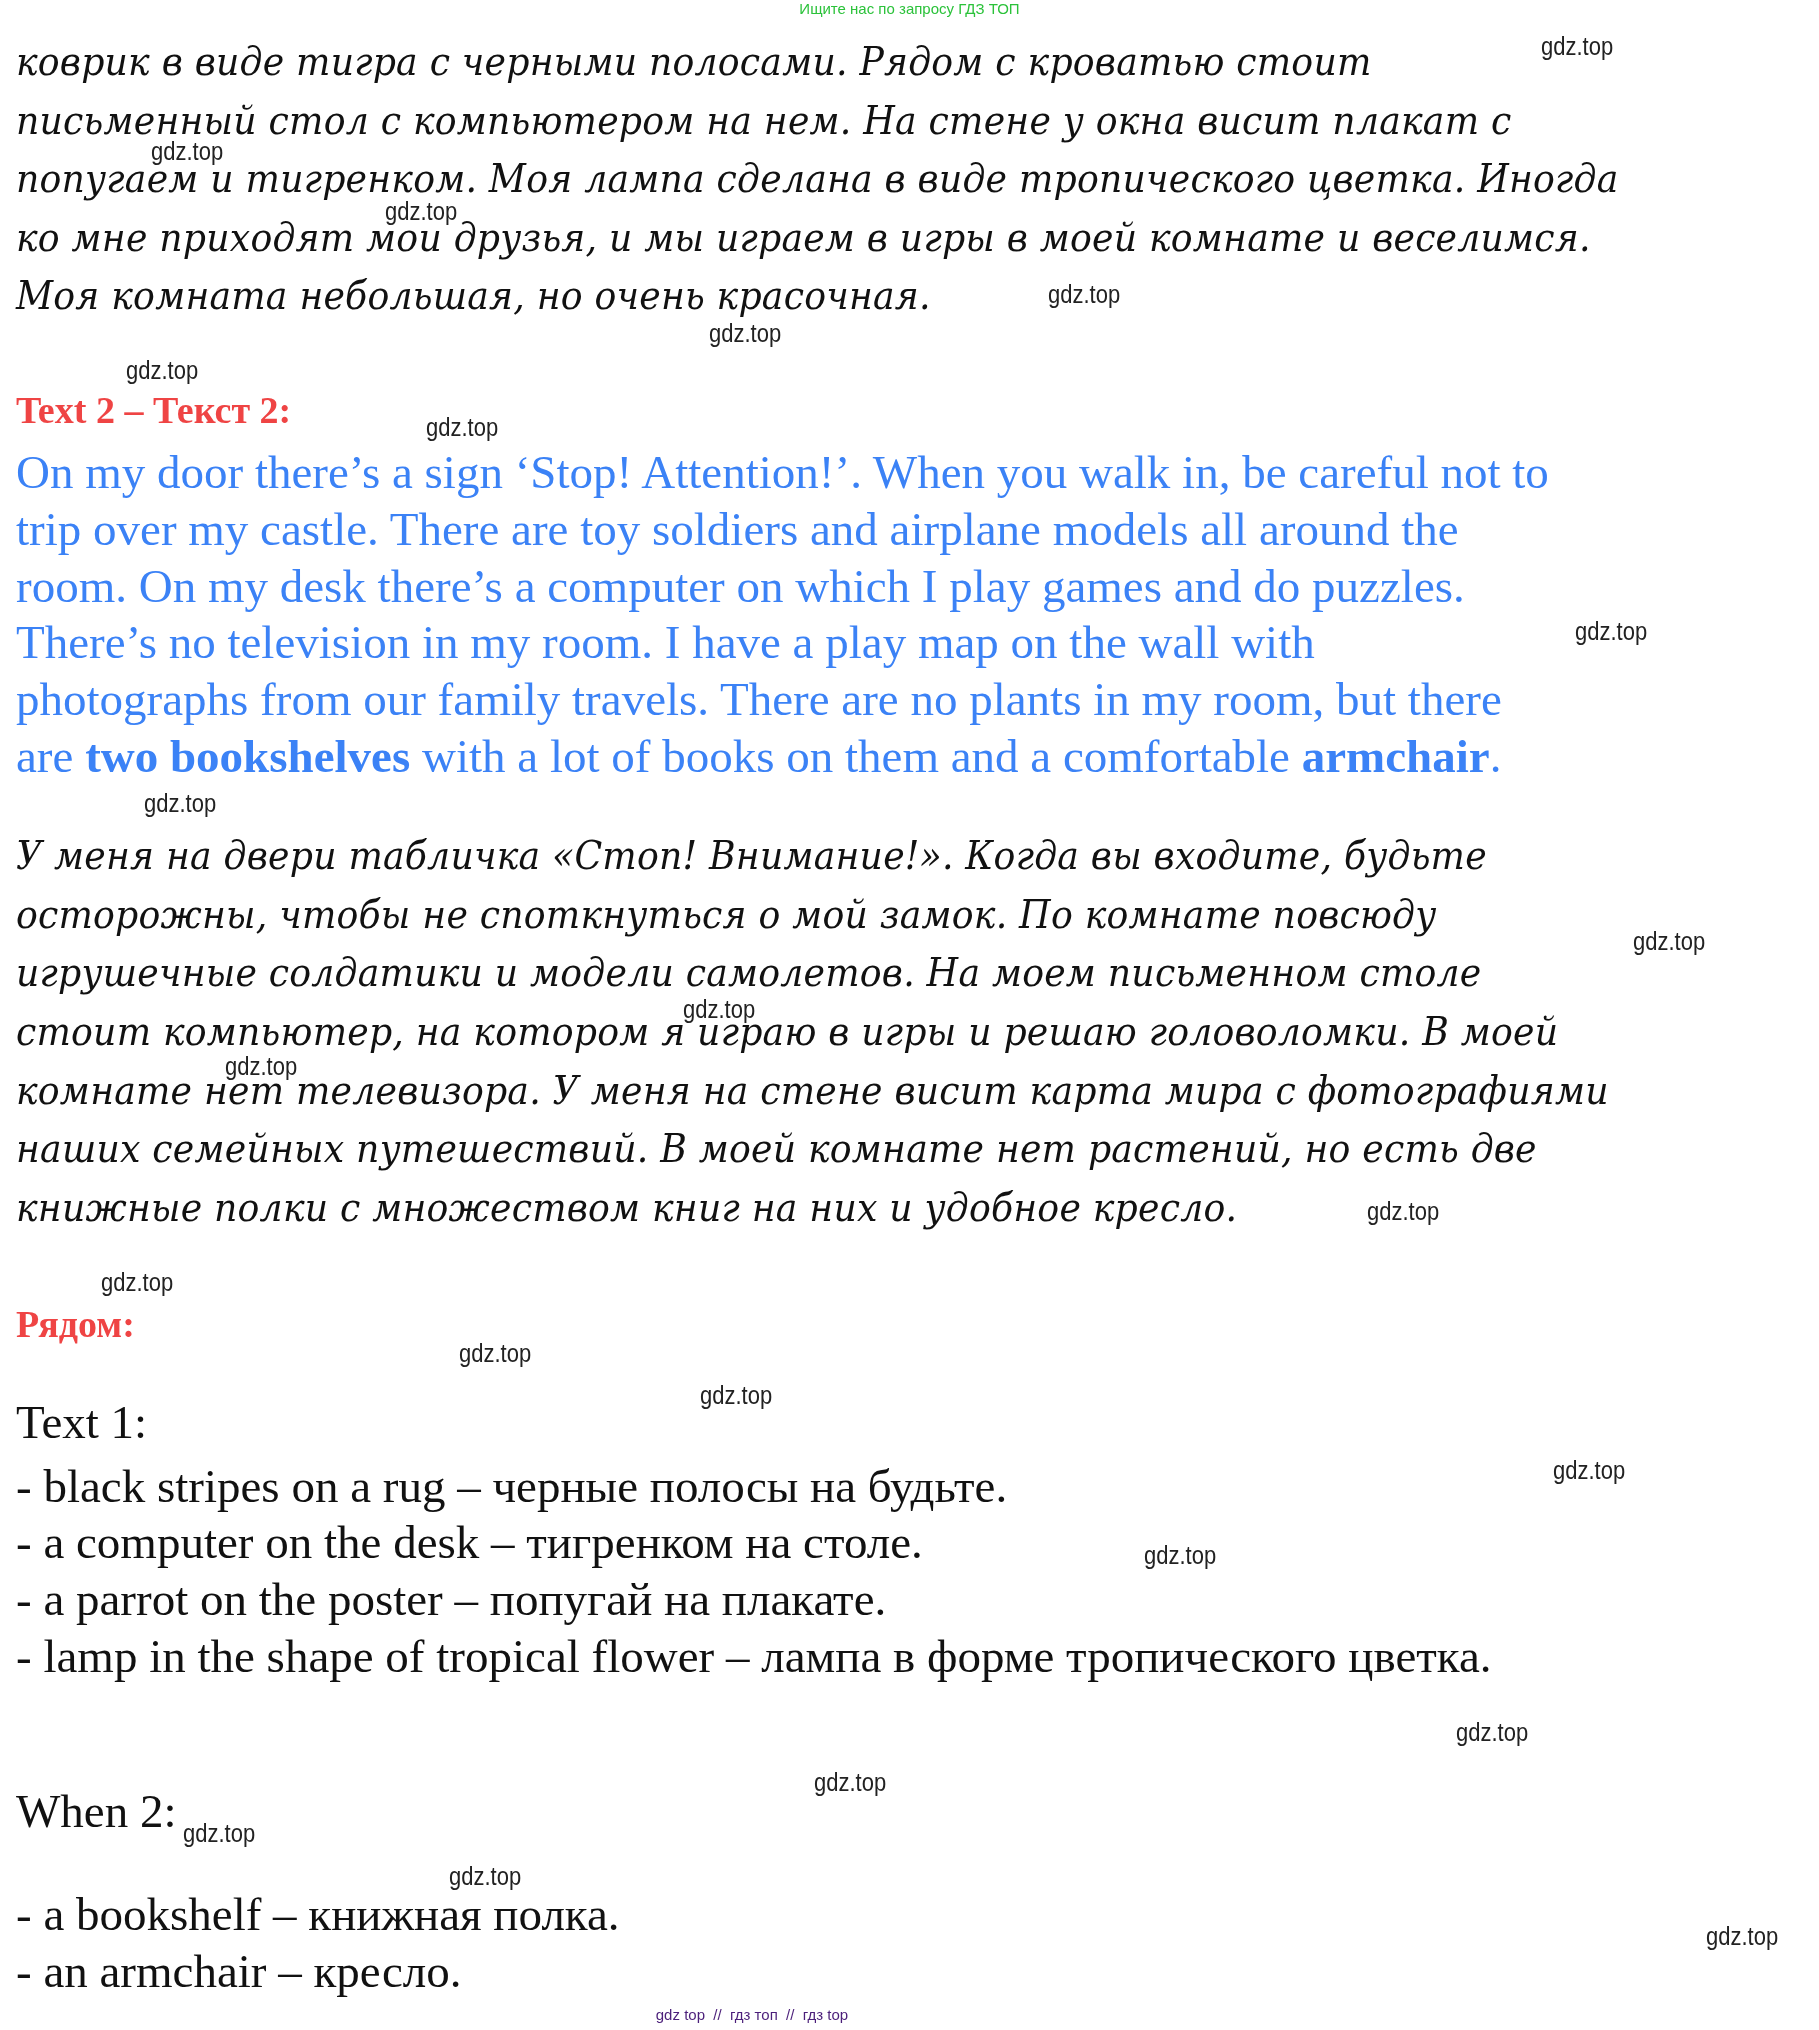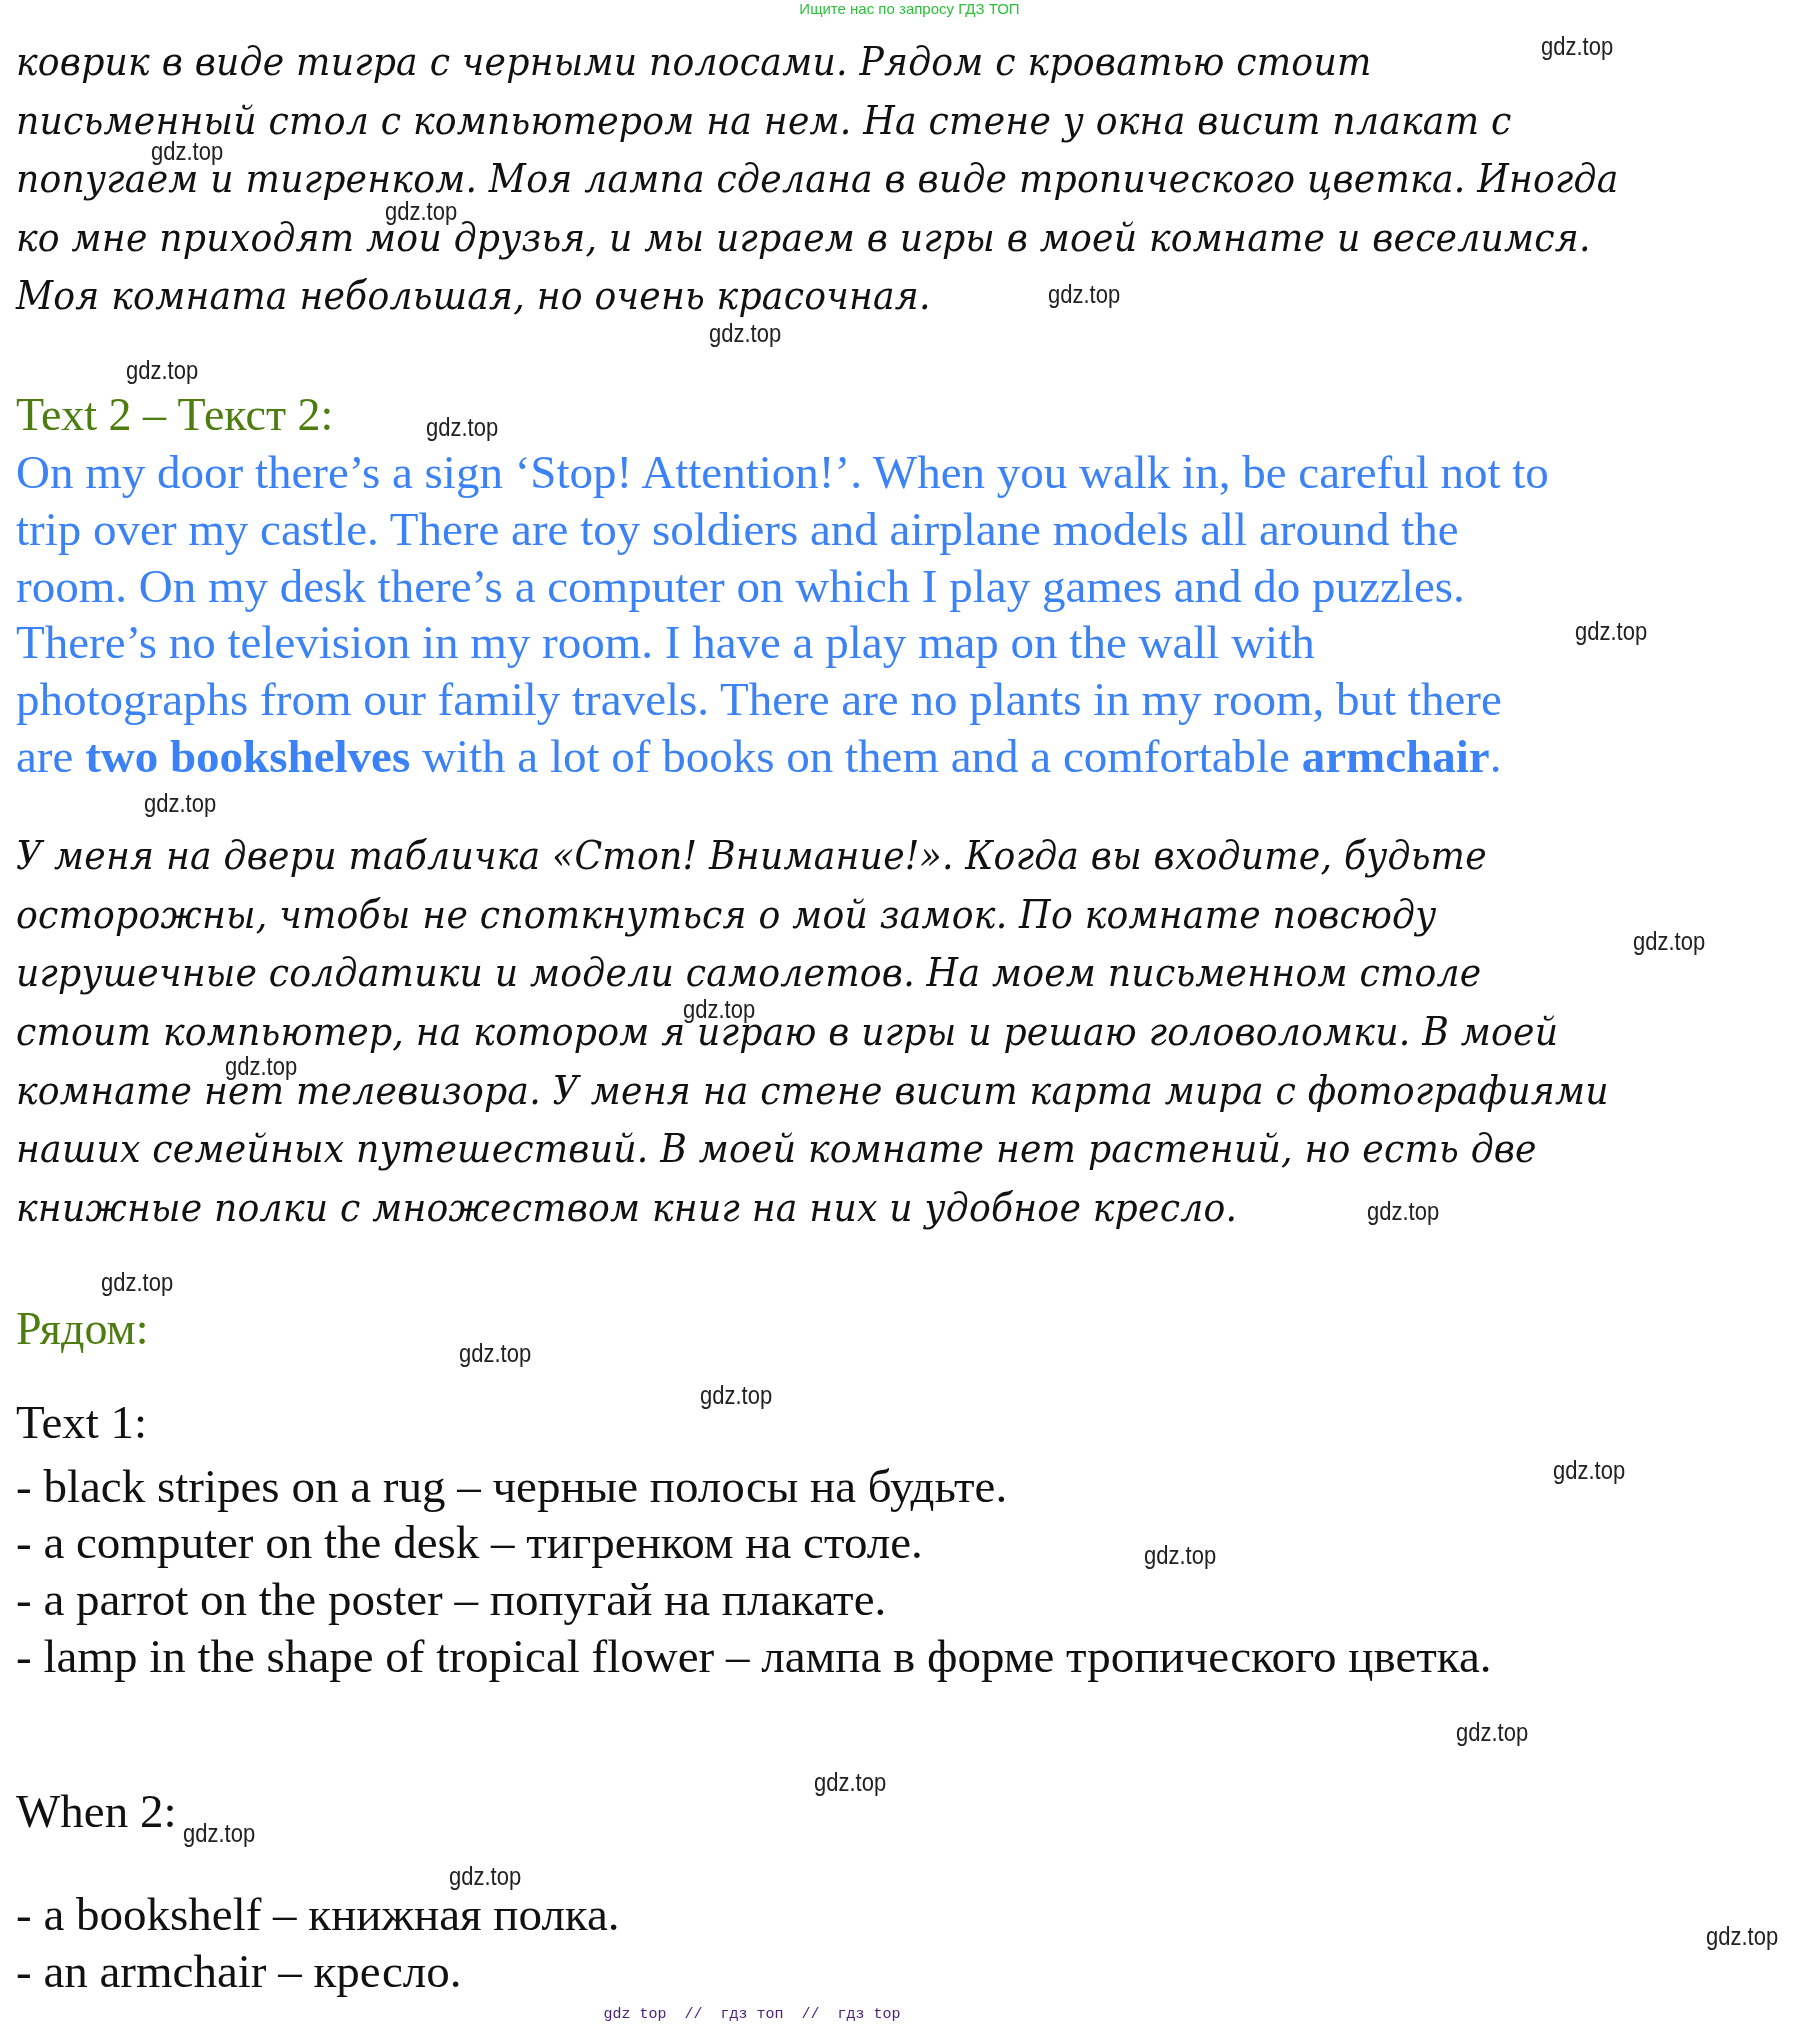--- a/index.html
+++ b/index.html
@@ -1,25 +1,25 @@
 <!DOCTYPE html>
 <html style="font-size:14px"><head>
 <meta charset="utf-8">
 <style>
   html, body { margin:0; padding:0; background:#ffffff; }
   body { width:1819px; height:2030px; position:relative; overflow:hidden; }
   .abs { position:absolute; white-space:nowrap; }
   .banner { font-family:"Liberation Sans", sans-serif; font-size:15px; color:#2bc23a; left:0; width:1819px; text-align:center; top:0px; }
   .ru { font-family:"DejaVu Serif", serif; font-style:italic; font-size:39px; color:#111; left:16px; transform:scaleX(0.93); transform-origin:left center; letter-spacing:0.2px; }
-  .heading { font-family:"Liberation Serif", serif; font-weight:normal; font-size:46px; color:#4d7c0f; left:16px; }
+  .heading { font-family:"Liberation Serif", serif; font-weight:bold; font-size:38px; color:#ef4444; left:16px; }
   .en { font-family:"Liberation Serif", serif; font-size:47px; color:#3b82f6; left:16px; }
   .en b { font-weight:bold; }
   .ans { font-family:"Liberation Serif", serif; font-size:47px; color:#111; left:16px; }
   .wm { font-family:"Liberation Sans", sans-serif; font-size:25px; color:#222; transform:scaleX(0.88); transform-origin:left center; }
-  .footer { font-family:Liberation Mono, monospace; font-size:15px; color:#4b1f7a; left:0; width:1504px; text-align:center; top:2006px; }
+  .footer { font-family:Liberation Sans, sans-serif; font-size:15px; color:#4b1f7a; left:0; width:1504px; text-align:center; top:2006px; }
 </style>
 </head>
 <body>
 
 <div class="abs banner">Ищите нас по запросу ГДЗ ТОП</div>
 
 <div class="abs ru" style="top:39px">коврик в виде тигра с черными полосами. Рядом с кроватью стоит</div>
 <div class="abs ru" style="top:98px">письменный стол с компьютером на нем. На стене у окна висит плакат с</div>
 <div class="abs ru" style="top:156px">попугаем и тигренком. Моя лампа сделана в виде тропического цветка. Иногда</div>
 <div class="abs ru" style="top:215px">ко мне приходят мои друзья, и мы играем в игры в моей комнате и веселимся.</div>

